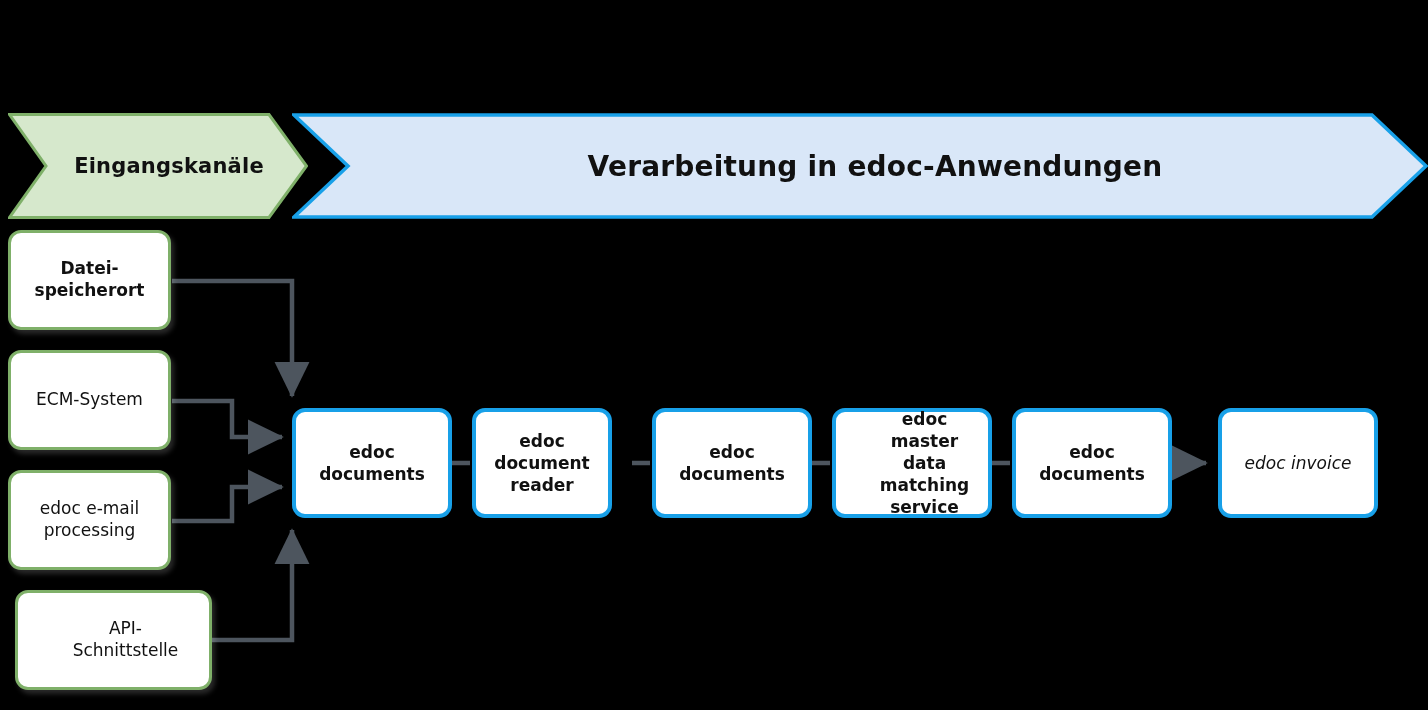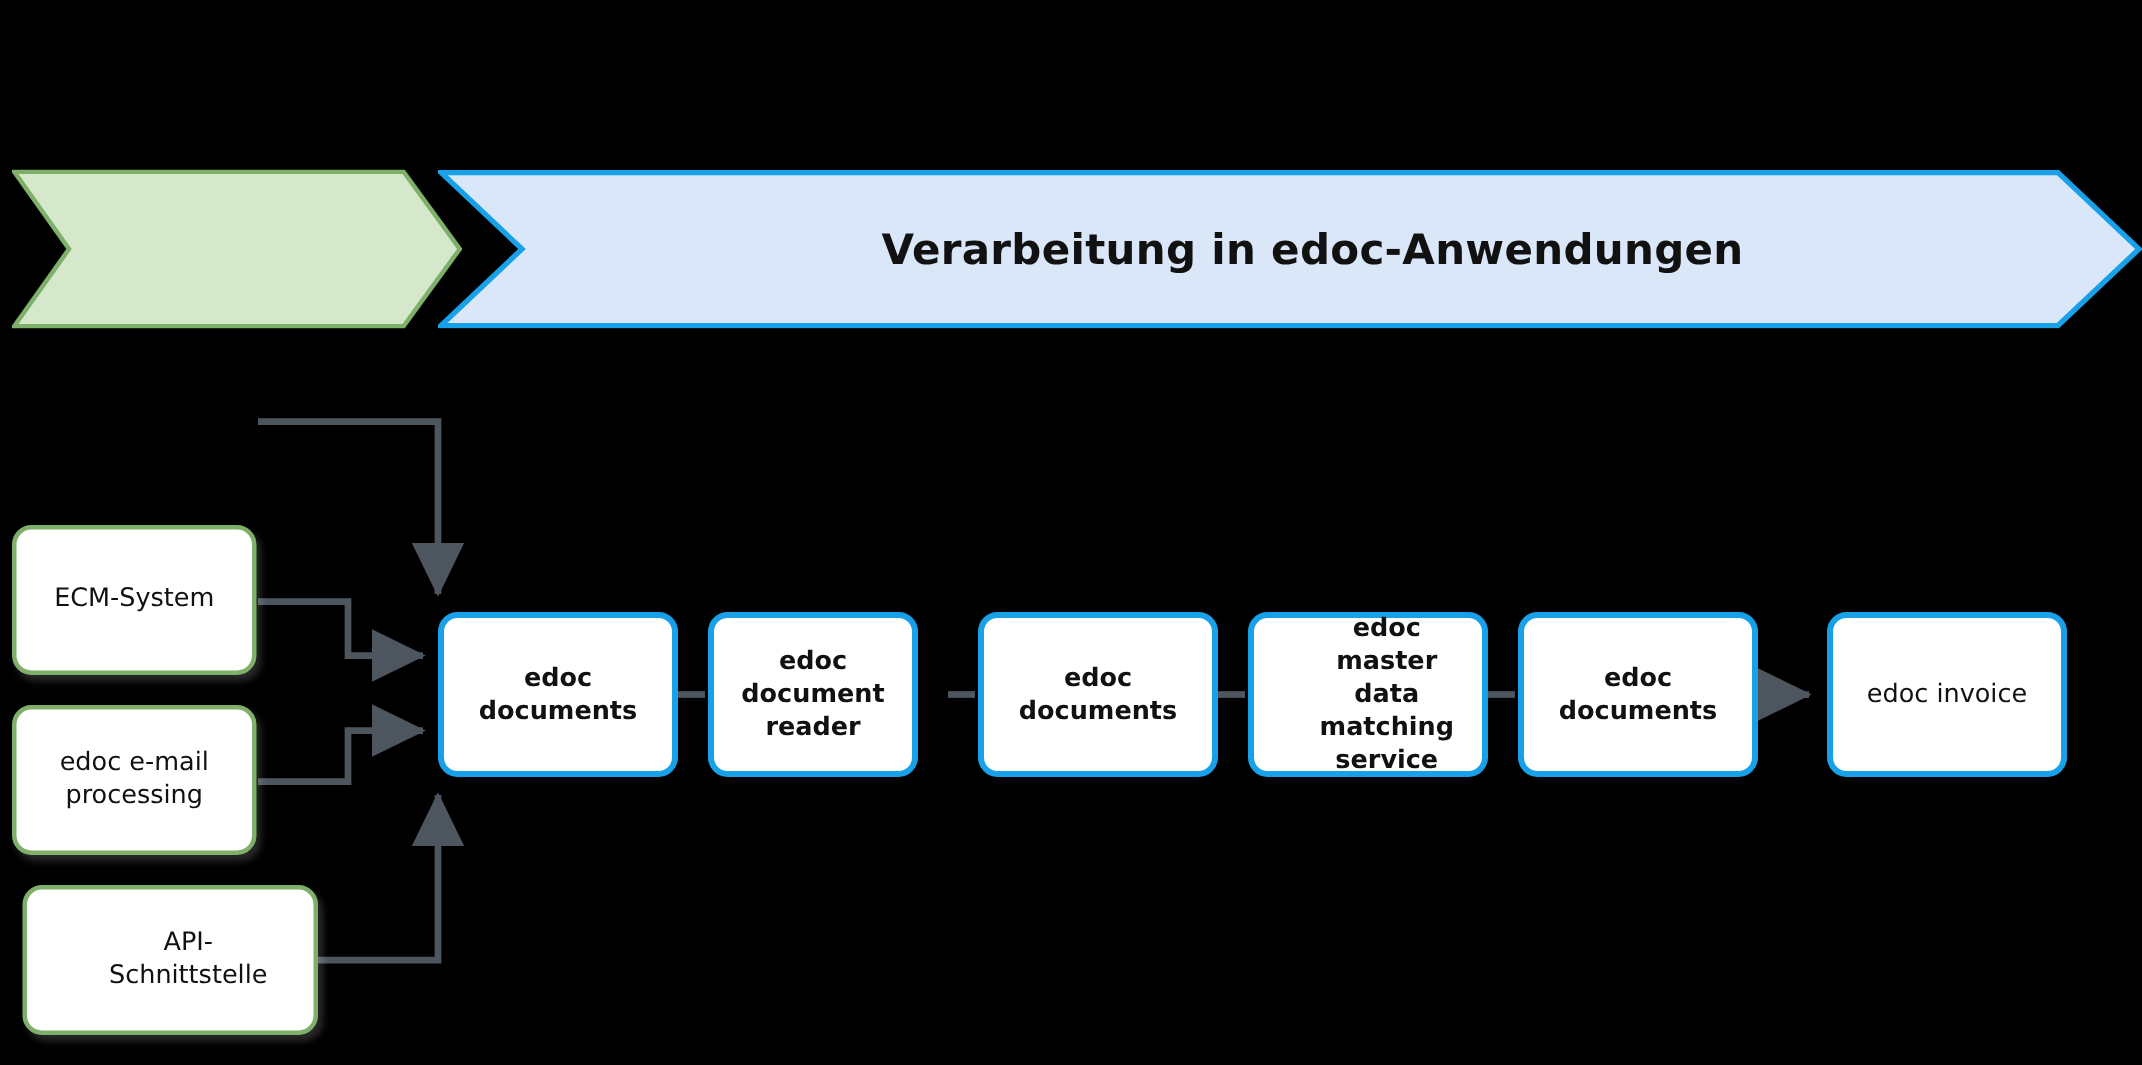--- a/index.html
+++ b/index.html
@@ -112,29 +112,34 @@
       <path d="M992,463 L1010,463"></path>
 
       <path d="M1172,463 L1206,463" marker-end="url(#ah)"></path>
     </g>
   </svg>
 
   <div class="banner" style="left:8px; top:113px; width:300px; height:106px;">
     <svg class="chev-shape" viewBox="0 0 300 106" preserveAspectRatio="none">
       <polygon points="1.5,1.5 261,1.5 298.5,53 261,104.5 1.5,104.5 38,53" fill="#d6e8cc" stroke="#7fb069" stroke-width="3"></polygon>
     </svg>
+    <span class="banner-label" style="font-size:21px; padding-left:22px;">Eingangskanäle</span>
   </div>
 
   <div class="banner" style="left:292px; top:113px; width:1136px; height:106px;">
     <svg class="chev-shape" viewBox="0 0 1136 106" preserveAspectRatio="none">
       <polygon points="2,2 1080,2 1134,53 1080,104 2,104 56,53" fill="#d9e7f8" stroke="#18a0e8" stroke-width="3.5"></polygon>
     </svg>
     <span class="banner-label" style="font-size:28px; padding-left:30px;">Verarbeitung in edoc-Anwendungen</span>
   </div>
 
+  <div class="src-box bold" style="left:8px; top:230px; width:163px; height:100px;">
+    <span style="white-space:pre-line;">Datei-
+speicherort</span>
+  </div>
 
   <div class="src-box" style="left:8px; top:350px; width:163px; height:100px;">
     <span style="white-space:pre-line;">ECM-System</span>
   </div>
 
   <div class="src-box" style="left:8px; top:470px; width:163px; height:100px;">
     <span style="white-space:pre-line;">edoc e-mail
 processing</span>
   </div>
 
@@ -162,17 +167,17 @@
     <span style="white-space:pre-line;">edoc master
 data matching
 service</span>
   </div>
 
   <div class="proc-box" style="left:1012px; top:408px; width:160px; height:110px;">
     <span style="white-space:pre-line;">edoc
 documents</span>
   </div>
 
-  <div class="proc-box regular" style="left:1218px; top:408px; width:160px; height:110px;">
+  <div class="proc-box regular" style="left:1218px; top:408px; width:160px; height:110px;font-style:italic;">
     <span style="white-space:pre-line;">edoc invoice</span>
   </div>
 
 </div>
 
 </body></html>

